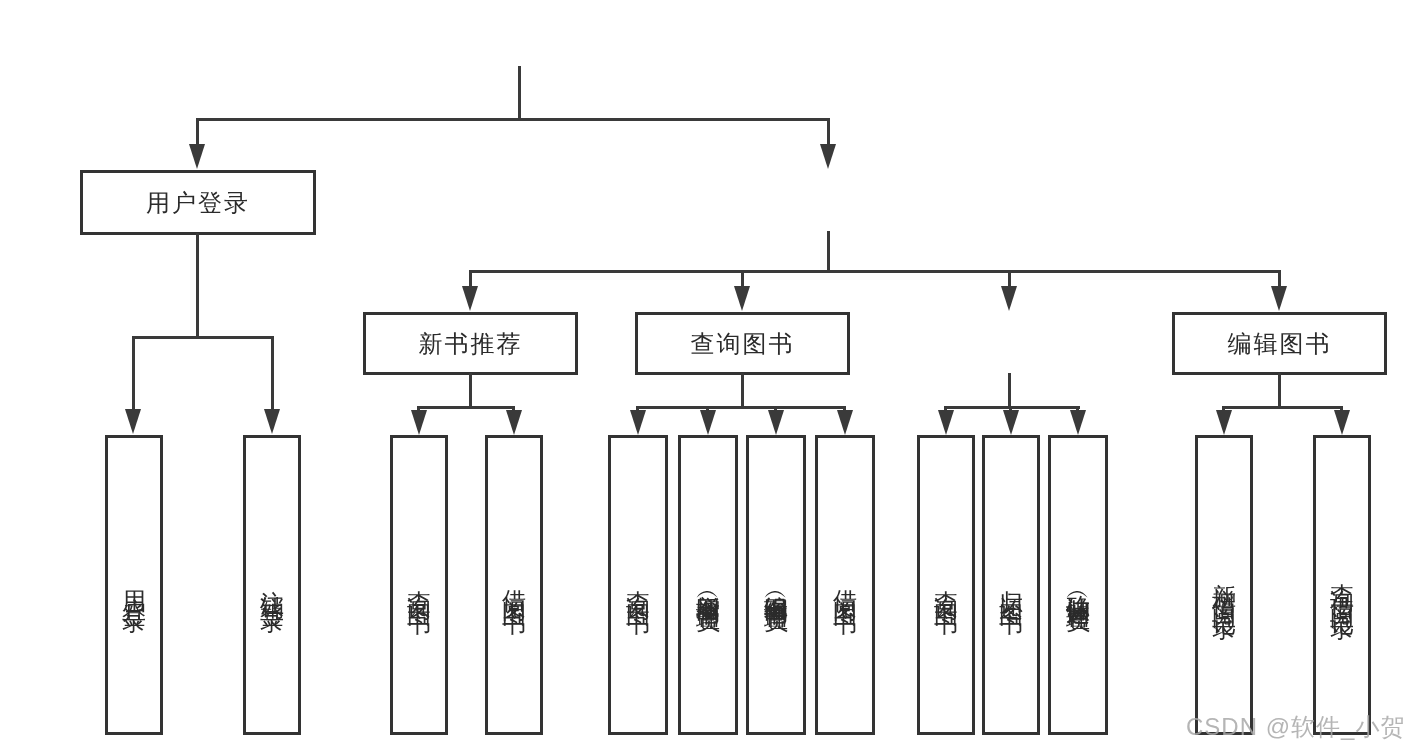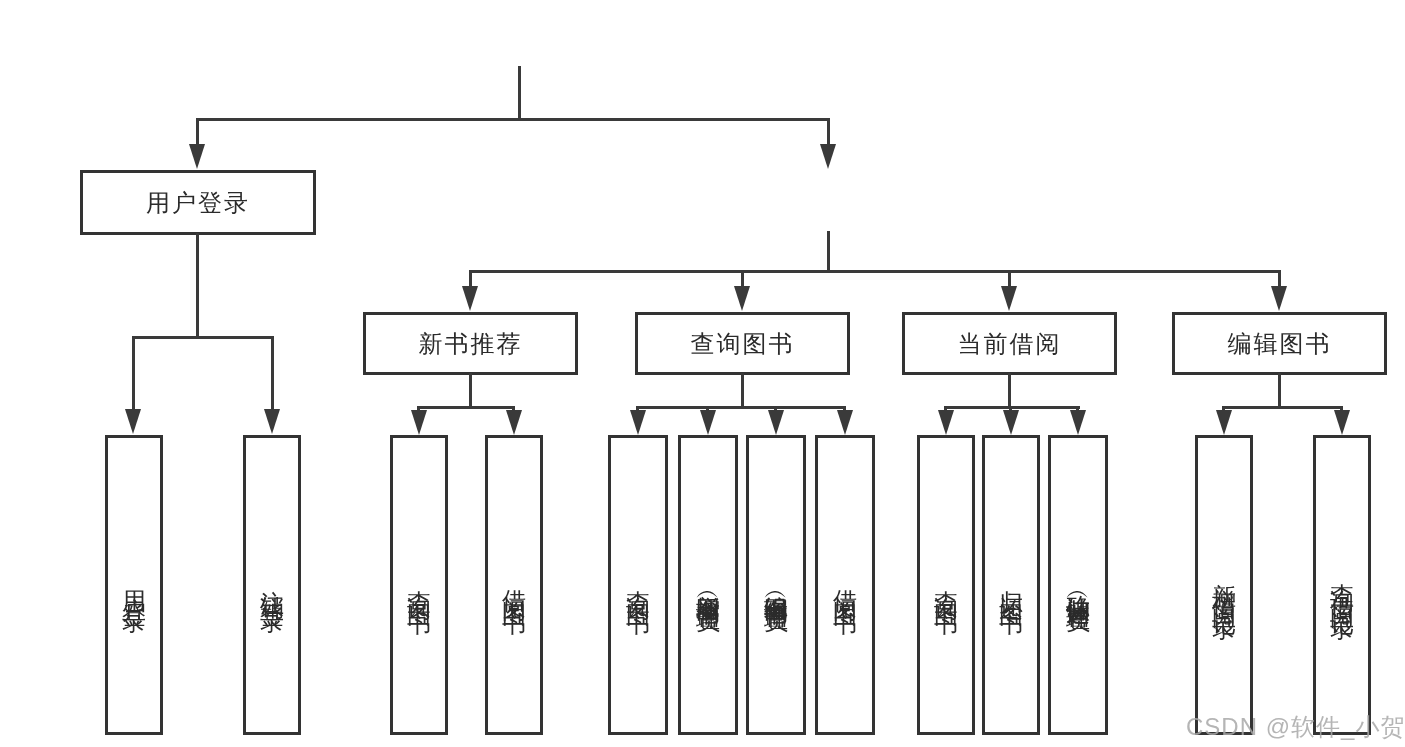--- a/index.html
+++ b/index.html
@@ -72,23 +72,20 @@
   <div class="vl" style="left:1008px;top:270px;height:20px"></div>
   <div class="ah" style="left:1001px;top:286px"></div>
   <div class="vl" style="left:1278px;top:270px;height:20px"></div>
   <div class="ah" style="left:1271px;top:286px"></div>
 
   <div class="node" style="left:363px;top:312px;width:215px;height:63px">
     <span>新书推荐</span>
   </div>
   <div class="node" style="left:635px;top:312px;width:215px;height:63px">
     <span>查询图书</span>
-  </div>
-  <div class="node" style="left:902px;top:312px;width:215px;height:63px">
-    <span>当前借阅</span>
   </div>
   <div class="node" style="left:1172px;top:312px;width:215px;height:63px">
     <span>编辑图书</span>
   </div>
 
   <div class="vl" style="left:469px;top:373px;height:36px"></div>
   <div class="hl" style="left:417px;top:406px;width:98px"></div>
   <div class="vl" style="left:417px;top:406px;height:10px"></div>
   <div class="ah" style="left:411px;top:410px"></div>
   <div class="vl" style="left:512px;top:406px;height:10px"></div>

